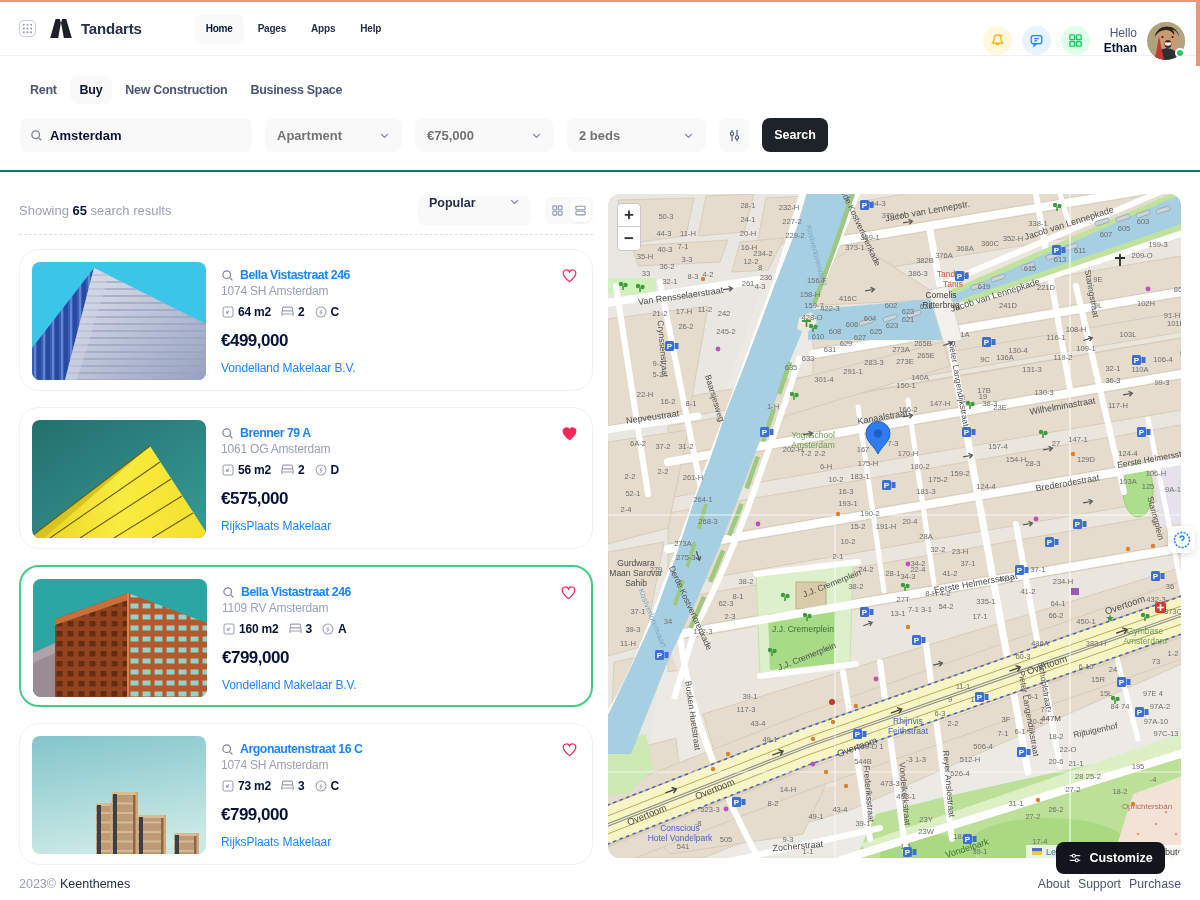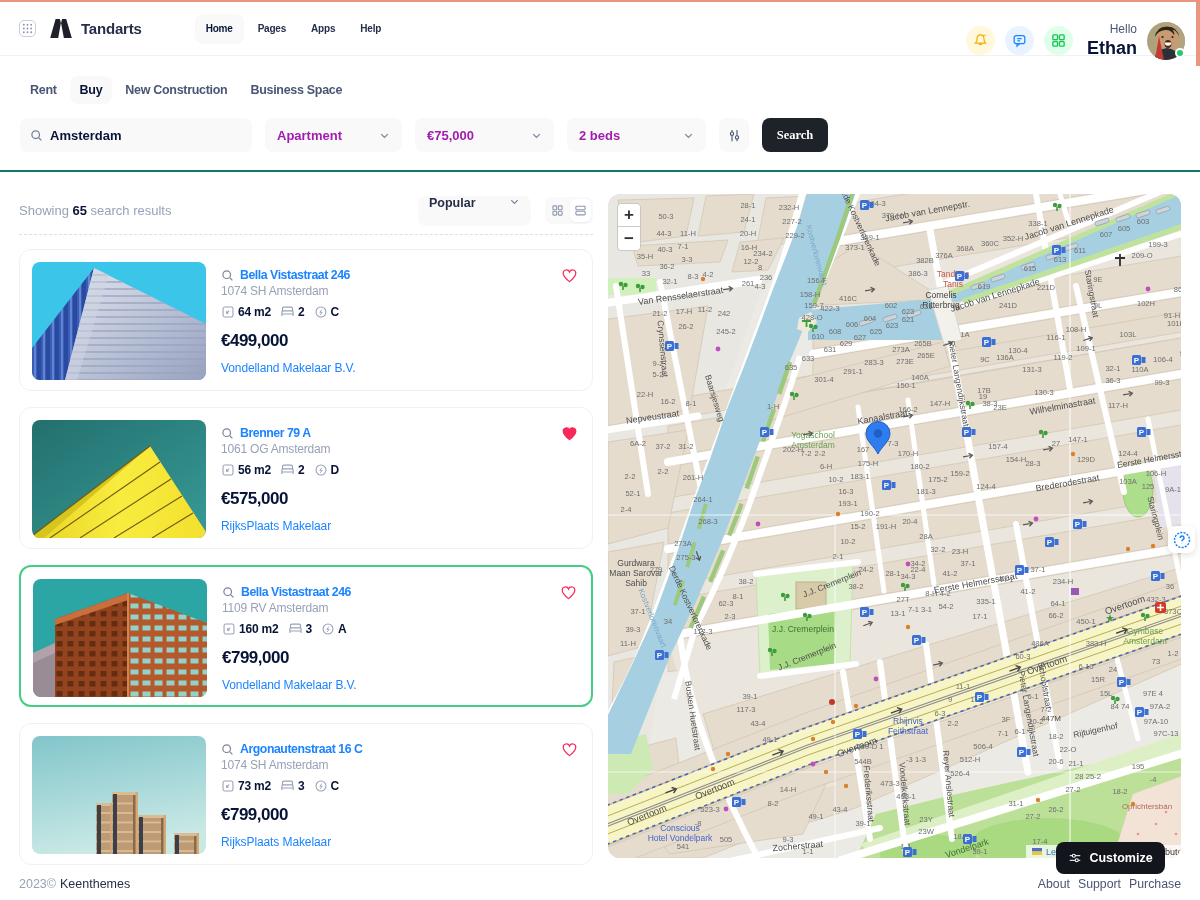--- a/index.html
+++ b/index.html
@@ -12,50 +12,50 @@
 .gridbtn { width:17px; height:17px; border:1.3px solid #C9CEDC; border-radius:5px; display:flex; align-items:center; justify-content:center; margin-right:13px; }
 .logo { display:flex; align-items:center; gap:8px; margin-right:53px; }
 .logo span { font-size:15px; font-weight:bold; color:#252F4A; letter-spacing:-0.2px; }
 nav { display:flex; align-items:center; gap:3px; }
 nav a { font-size:10px; font-weight:600; color:#252F4A; padding:8px 11px; line-height:14px; display:block; letter-spacing:-0.2px; }
 nav a.on { background:#F9F9F9; border-radius:8px; color:#071437; font-weight:700; }
 .hright { margin-left:auto; display:flex; align-items:center; gap:10px;margin-top:24px; }
 .circ { width:29px; height:29px; border-radius:50%; display:flex; align-items:center; justify-content:center; }
 .hello { text-align:right; line-height:1.25; margin-left:4px; }
 .hello .h1 { font-size:12px; color:#4B5675; }
-.hello .h2 { font-size:18px; font-weight:700; color:#071437; }
+.hello .h2 { font-size:12px; font-weight:700; color:#071437; }
 .avatar { position:relative; width:38px; height:38px; }
 .avatar svg { border-radius:50%; display:block; }
 .avatar i { position:absolute; right:0; bottom:2px; width:10px; height:10px; background:#28C76F; border:2px solid #fff; border-radius:50%; }
 
 .filters { padding:20px 20px 18px; border-bottom:2px solid #0f766e; }
 .tabs { display:flex; align-items:center; gap:3px; margin-bottom:14px; }
 .tabs a { font-size:12.5px; font-weight:600; color:#4B5675; padding:7px 10px; line-height:14px; display:block; letter-spacing:-0.3px; }
 .tabs a.on { background:#F9F9F9; border-radius:8px; color:#071437; font-weight:700; }
 .frow { display:flex; align-items:center; gap:13px; }
 .searchbox { width:232px; height:34px; background:#F9F9F9; border-radius:8px; display:flex; align-items:center; padding:0 10px; gap:7px; }
 .searchbox b { font-size:13px; color:#071437; font-weight:600; }
-.sel { height:34px; background:#F9F9F9; border-radius:8px; display:flex; align-items:center; justify-content:space-between; padding:0 12px; font-size:13px; font-weight:600; color:#a21caf; }
+.sel { height:34px; background:#F9F9F9; border-radius:8px; display:flex; align-items:center; justify-content:space-between; padding:0 12px; font-size:13px; font-weight:600; color:#737373; }
 .sel.w1 { width:137px; } .sel.w2 { width:139px; } .sel.w3 { width:139px; }
 .sqbtn { width:30px; height:34px; background:#F9F9F9; border-radius:8px; display:flex; align-items:center; justify-content:center; }
-.searchbtn { width:66px; height:34px; background:#1E2229; color:#fff; font-size:12.5px; font-weight:600; border-radius:8px; display:flex; align-items:center; justify-content:center;font-family:Liberation Serif, serif; }
+.searchbtn { width:66px; height:34px; background:#1E2229; color:#fff; font-size:12.5px; font-weight:600; border-radius:8px; display:flex; align-items:center; justify-content:center; }
 
 main { display:flex; padding:0 19px; }
 .left { width:574px; }
 .lhead { height:62px; display:flex; align-items:center; padding-top:15px; }
 .lhead .res { font-size:13px; color:#99A1B7; }
 .lhead .res b { color:#071437; font-weight:700; }
 .lhead .right { margin-left:auto; display:flex; align-items:center; gap:14px; }
 .pop { width:113px; height:30px; background:#F9F9F9; border-radius:8px; display:flex; align-items:flex-start; justify-content:space-between; padding:0 11px; font-size:12.5px; font-weight:600; color:#252F4A; }
 .toggle { width:48px; height:27px; background:#F9F9F9; border-radius:7px; display:flex; align-items:center; padding:2px; gap:2px; }
 .toggle .t { width:22px; height:23px; display:flex; align-items:center; justify-content:center; border-radius:6px; }
 .toggle .t.on { background:#fff; box-shadow:0 1px 2px rgba(0,0,0,0.05); }
 .dash { border-top:1px dashed #DBDFE9; margin:0 0 0 0; }
 .cards { padding-top:14px; display:flex; flex-direction:column; gap:16px; }
-.card { position:relative; height:142px; border-radius:12px; background:#fff; display:flex; padding:12px; }
+.card { position:relative; height:142px; border-radius:20px; background:#fff; display:flex; padding:12px; }
 .cimg { width:174px; height:118px; border-radius:8px; overflow:hidden; flex:none; }
 .cimg svg { display:block; }
 .cbody { padding-left:15px; padding-top:6px; }
 .crow1 { display:flex; align-items:center; gap:6px; }
 .ctitle { font-size:12.3px; font-weight:600; color:#1B84FF; letter-spacing:-0.45px; }
 .caddr { font-size:12px; color:#99A1B7; margin-top:2px; letter-spacing:-0.2px; }
 .cstats { display:flex; align-items:center; gap:9px; margin-top:6px; }
 .stat { display:flex; align-items:center; gap:3px; font-size:12px; color:#071437; letter-spacing:-0.2px; }
 .stat b { font-weight:600; }
 .cprice { font-size:17px; font-weight:700; margin-top:12px; letter-spacing:-0.5px; }

